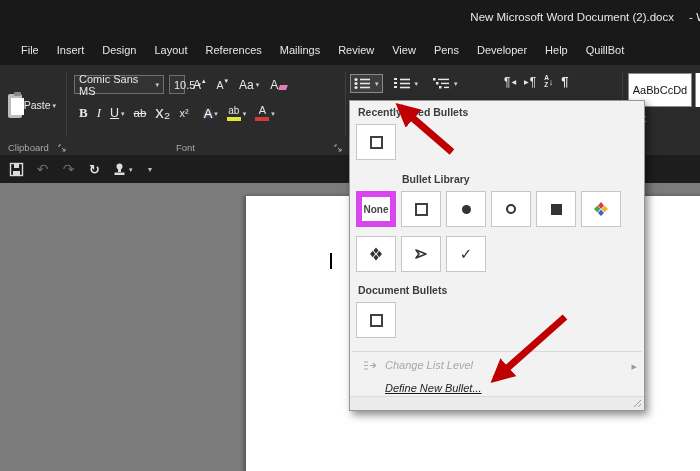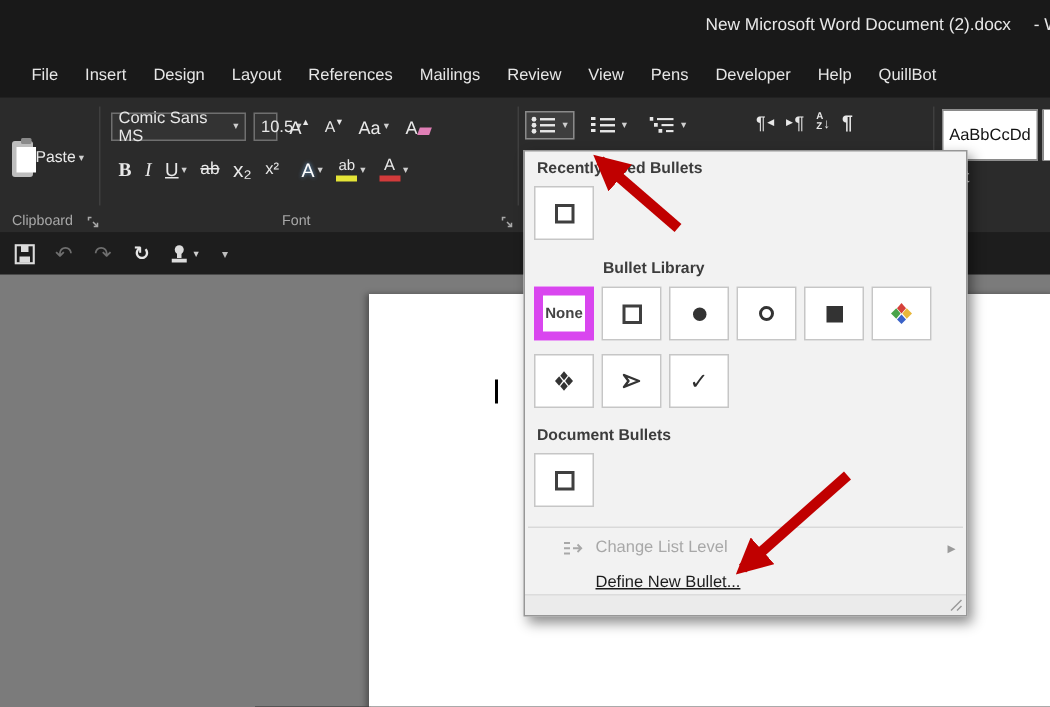--- a/index.html
+++ b/index.html
@@ -83,21 +83,21 @@
   .tile{width:40px;height:36px;background:#fff;border:1px solid #c6c6c6;display:flex;align-items:center;justify-content:center;box-sizing:border-box;}
   .tile.sel{border:6px solid #d946ef;font-weight:bold;}
   .tile-row{position:absolute;left:6px;display:flex;gap:5px;}
   .sq-out{width:13px;height:13px;border:2px solid #3f3f3f;box-sizing:border-box;}
   .dot-fill{width:9px;height:9px;background:#333;border-radius:50%;}
   .circ-out{width:10px;height:10px;border:2px solid #333;border-radius:50%;box-sizing:border-box;}
   .sq-fill{width:11px;height:11px;background:#333;}
   .none-txt{font-size:10px;color:#444;}
   .check{font-size:15px;color:#2e2e2e;font-weight:bold;}
   .sep{position:absolute;left:2px;right:2px;height:1px;background:#d9d9d9;}
-  .pitem{position:absolute;left:16px;right:0;height:19px;line-height:19px;padding-left:31px;box-sizing:border-box;}
+  .pitem{position:absolute;left:4px;right:0;height:19px;line-height:19px;padding-left:31px;box-sizing:border-box;font-style:italic;}
   .pitem .licon{position:absolute;left:9px;top:4px;}
   .pitem .sub{position:absolute;right:7px;top:1px;font-size:7px;color:#9a9a9a;}
   .disabled{color:#a8a8a8;}
   .define{color:#1c1c1c;text-decoration:underline;}
   .panel-foot{position:absolute;left:0;right:0;bottom:0;height:13px;background:#ebebeb;border-top:1px solid #dcdcdc;}
   .grip{position:absolute;right:2px;bottom:2px;}
 
   
   .annot{position:absolute;left:0;top:0;width:700px;height:471px;z-index:90;pointer-events:none;}
 </style>
@@ -167,21 +167,21 @@
   </div>
 
   <div class="font-row2">
     <span class="rbtn g-bold">B</span>
     <span class="rbtn g-italic">I</span>
     <span class="rbtn">
       <span class="g-underline">U</span>
       <span class="chev">▾</span>
     </span>
     <span class="rbtn g-strike">ab</span>
-    <span class="rbtn" style="font-size:14px;">x₂</span>
+    <span class="rbtn" style="font-size:17px;">x₂</span>
     <span class="rbtn" style="font-size:11px;">x²</span>
     <span class="rbtn" style="margin-left:6px;">
       <span class="g-effects">A</span>
       <span class="chev">▾</span>
     </span>
     <span class="rbtn">
       <span class="stackbar">
         <span style="font-size:10px;">ab</span>
         <span class="bar yellow"></span>
       </span>
@@ -189,21 +189,21 @@
     </span>
     <span class="rbtn">
       <span class="stackbar">
         <span style="font-size:11px;">A</span>
         <span class="bar red"></span>
       </span>
       <span class="chev">▾</span>
     </span>
   </div>
 
-  <div class="grp-label" style="left:188px;">
+  <div class="grp-label" style="left:176px;">
     <span>Font</span>
   </div>
   <svg class="abs" style="left:334px;bottom:3px;" width="8" height="8">
       <path d="M1,3 V1 H3 M4,4 L7,7 M7,4.5 V7 H4.5" stroke="#a8a8a8" stroke-width="1" fill="none"></path>
     </svg>
   <div class="vdiv" style="left:345px;"></div>
 
   <div class="para-row">
     <span class="list-btn active">
       <svg width="17" height="13">

